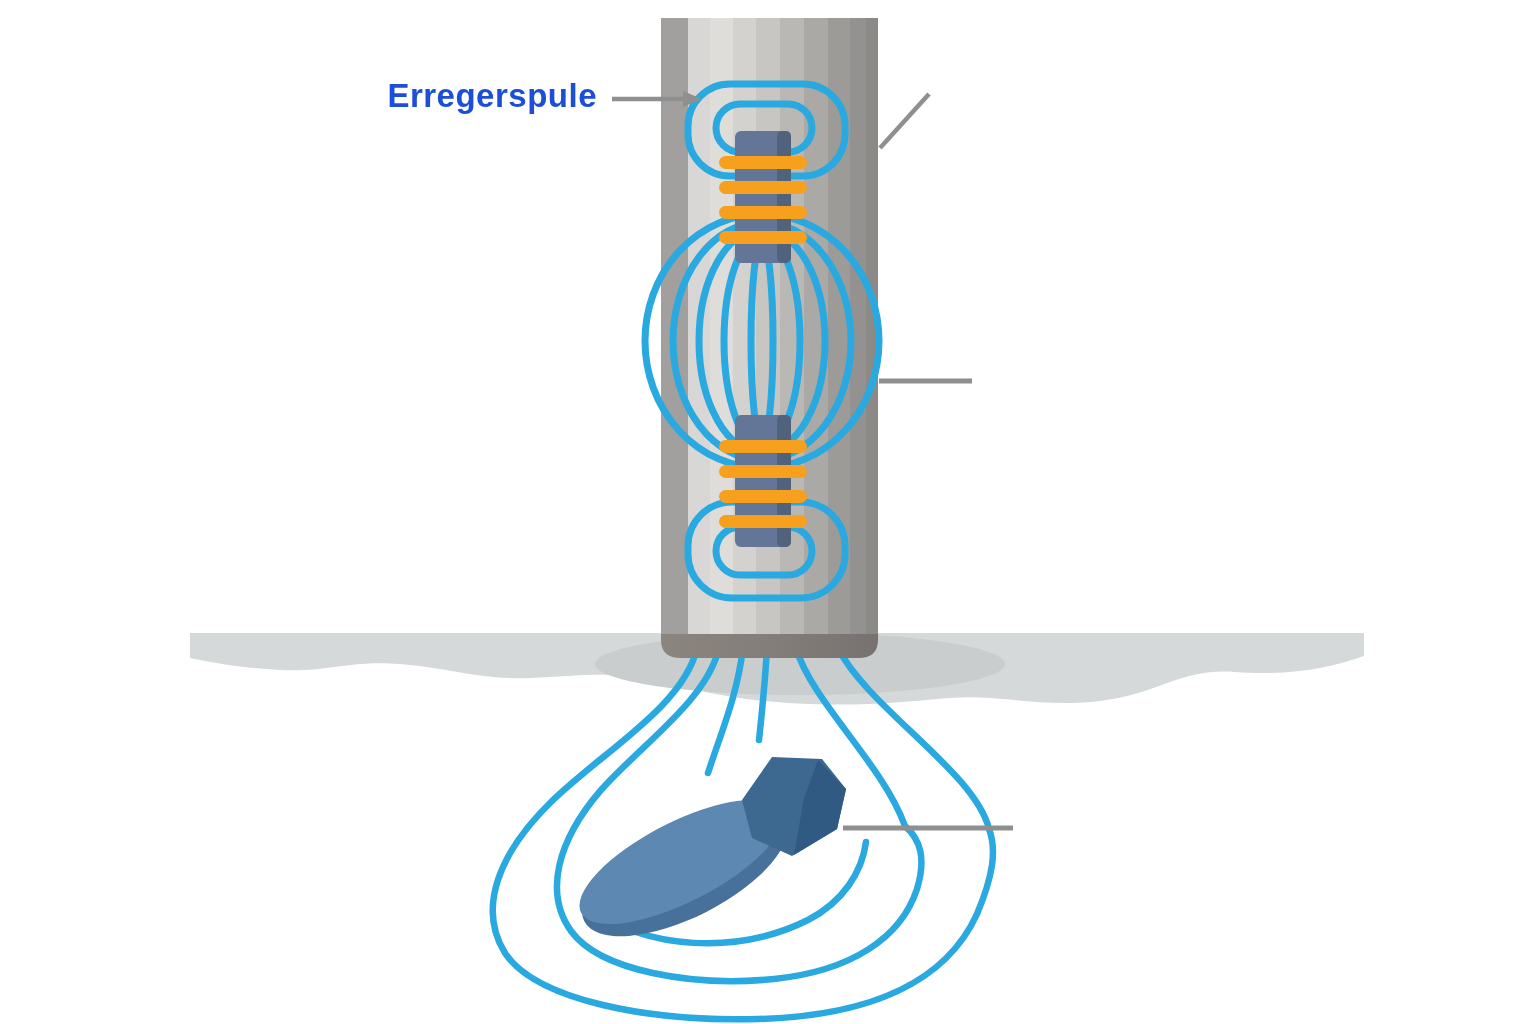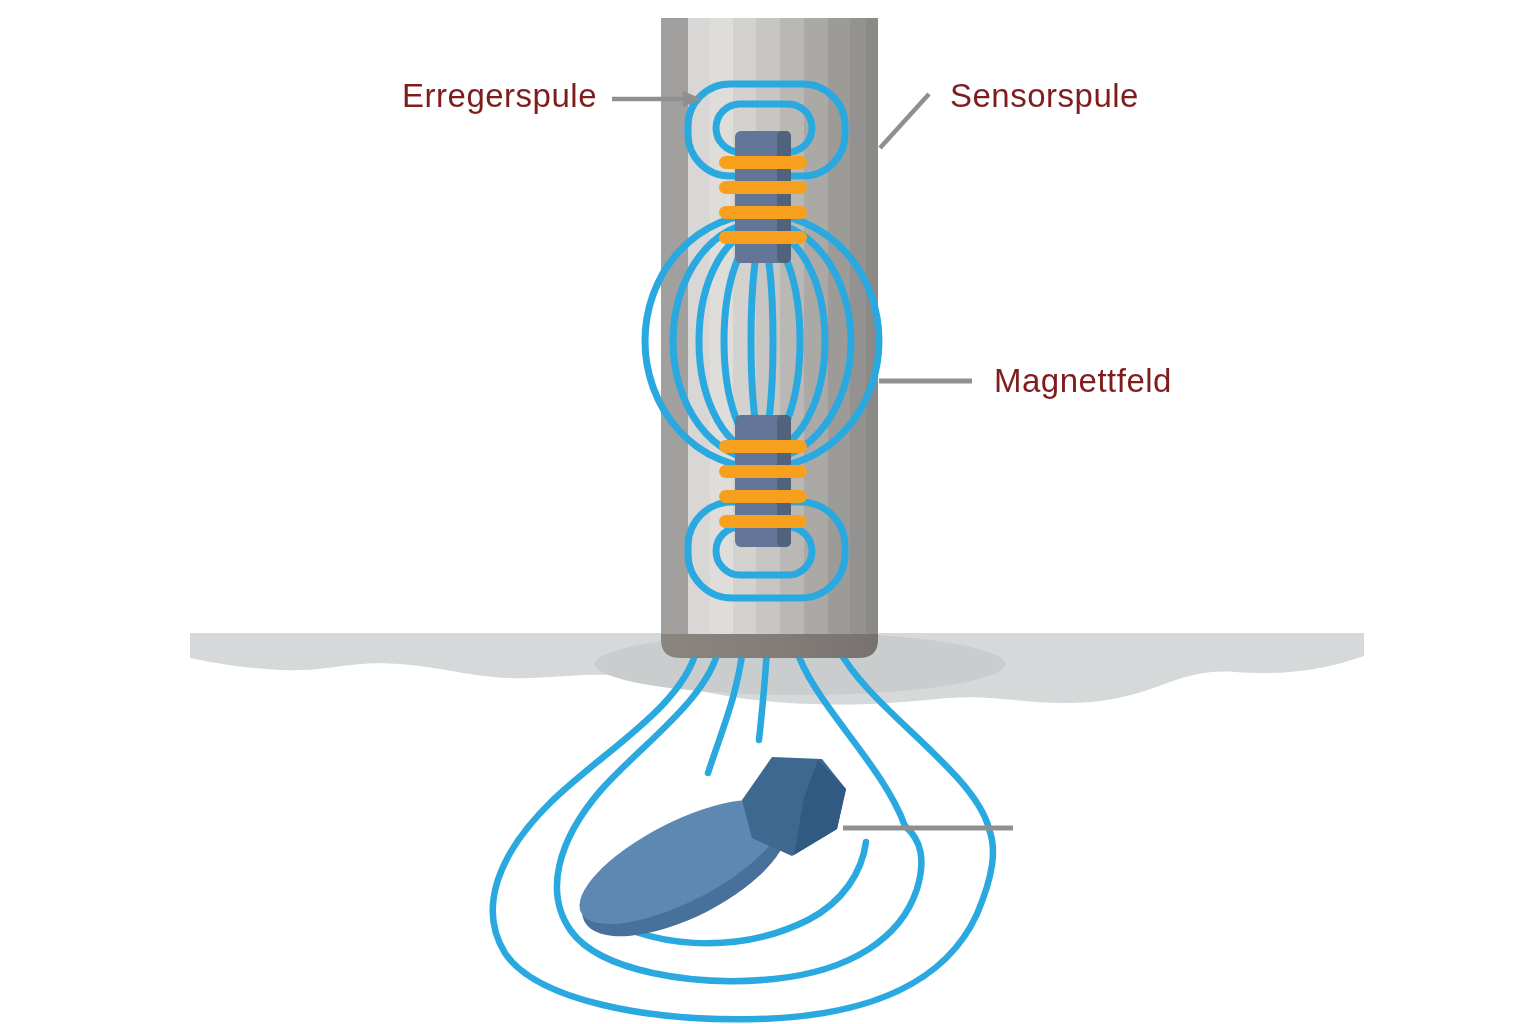--- a/index.html
+++ b/index.html
@@ -7,22 +7,22 @@
     position:relative;
     width:1536px;height:1024px;
     overflow:hidden;
     background:#ffffff;
     font-family:"Liberation Sans", sans-serif;
   }
   #diagram-svg{position:absolute;left:0;top:0;}
   .label{
     position:absolute;
     font-size:33px;
-    font-weight:400;
-    color:#7f1d1d;
+    font-weight:700;
+    color:#1d4ed8;
     letter-spacing:0.5px;
     white-space:nowrap;
     line-height:40px;
   }
   .label-erreger{ right:939px; top:76px; text-align:right;}
   .label-sensor{  left:950px;  top:76px;}
   .label-magnet{  left:994px;  top:361px;}
   .label-erdmagnet{ left:1030px; top:808px;}
 </style>
 </head>
@@ -139,15 +139,13 @@
     <g stroke="#8F8F8F" stroke-width="4.5" fill="none">
       <line x1="612" y1="99" x2="684" y2="99"></line>
       <polygon points="683,91 702,99 683,107" fill="#8F8F8F" stroke="none"></polygon>
       <line x1="880" y1="148" x2="929" y2="94"></line>
       <line x1="879" y1="381" x2="972" y2="381" stroke-width="5"></line>
       <line x1="843" y1="828" x2="1013" y2="828" stroke-width="5"></line>
     </g>
   </svg>
 
   <div class="label label-erreger">Erregerspule</div>
-  <div class="label label-sensor">Sensorspule</div>
-  <div class="label label-magnet">Magnettfeld</div>
 </div>
 
 </body></html>

